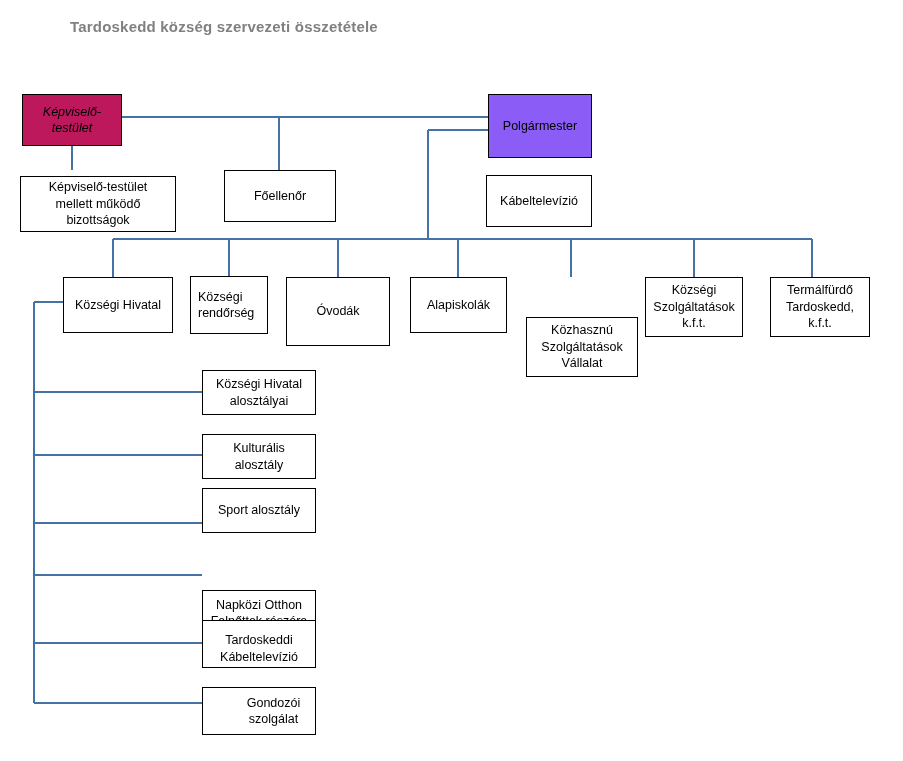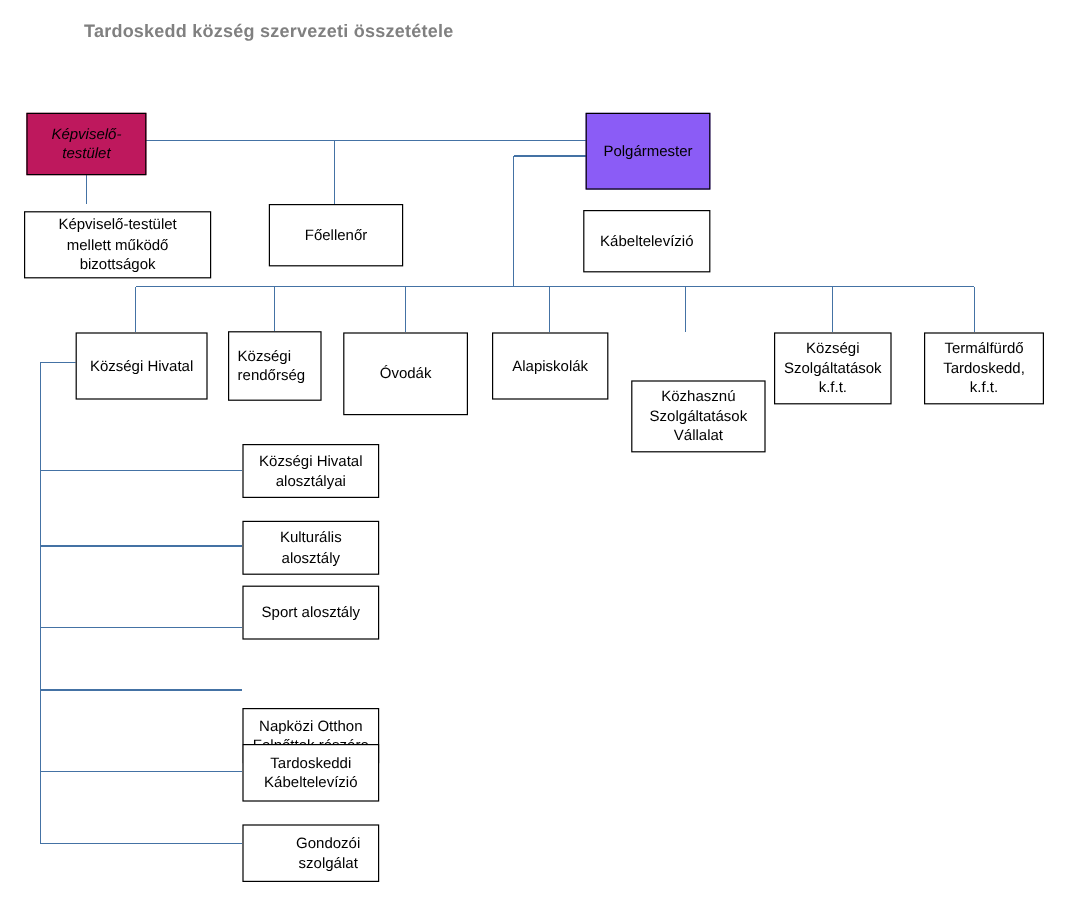--- a/index.html
+++ b/index.html
@@ -131,21 +131,21 @@
       </div>
       <div class="node" style="left: 202px; top: 434px; width: 114px; height: 45px; border-color: rgb(0, 0, 0); background: rgb(255, 255, 255);">
         <span class="node-label">Kulturális<br>alosztály</span>
       </div>
       <div class="node" style="left: 202px; top: 488px; width: 114px; height: 45px; border-color: rgb(0, 0, 0); background: rgb(255, 255, 255);">
         <span class="node-label">Sport alosztály</span>
       </div>
       <div class="node" style="left: 202px; top: 552px; width: 114px; height: 46px; border-color: rgb(0, 0, 0); background: rgb(255, 255, 255); margin-top: 38px;">
         <span class="node-label">Napközi Otthon<br>Felnőttek részére</span>
       </div>
-      <div class="node" style="left: 202px; top: 620px; width: 114px; height: 48px; border-color: rgb(0, 0, 0); background: rgb(255, 255, 255);">
+      <div class="node" style="left: 202px; top: 620px; width: 114px; height: 48px; border-color: rgb(0, 0, 0); background: rgb(255, 255, 255); align-items: flex-end;">
         <span class="node-label">Tardoskeddi<br>Kábeltelevízió</span>
       </div>
       <div class="node" style="left: 202px; top: 687px; width: 114px; height: 48px; border-color: rgb(0, 0, 0); background: rgb(255, 255, 255); padding-left: 32px;">
         <span class="node-label">Gondozói<br>szolgálat</span>
       </div>
     </div>
 
 </div>
 
 </body></html>

